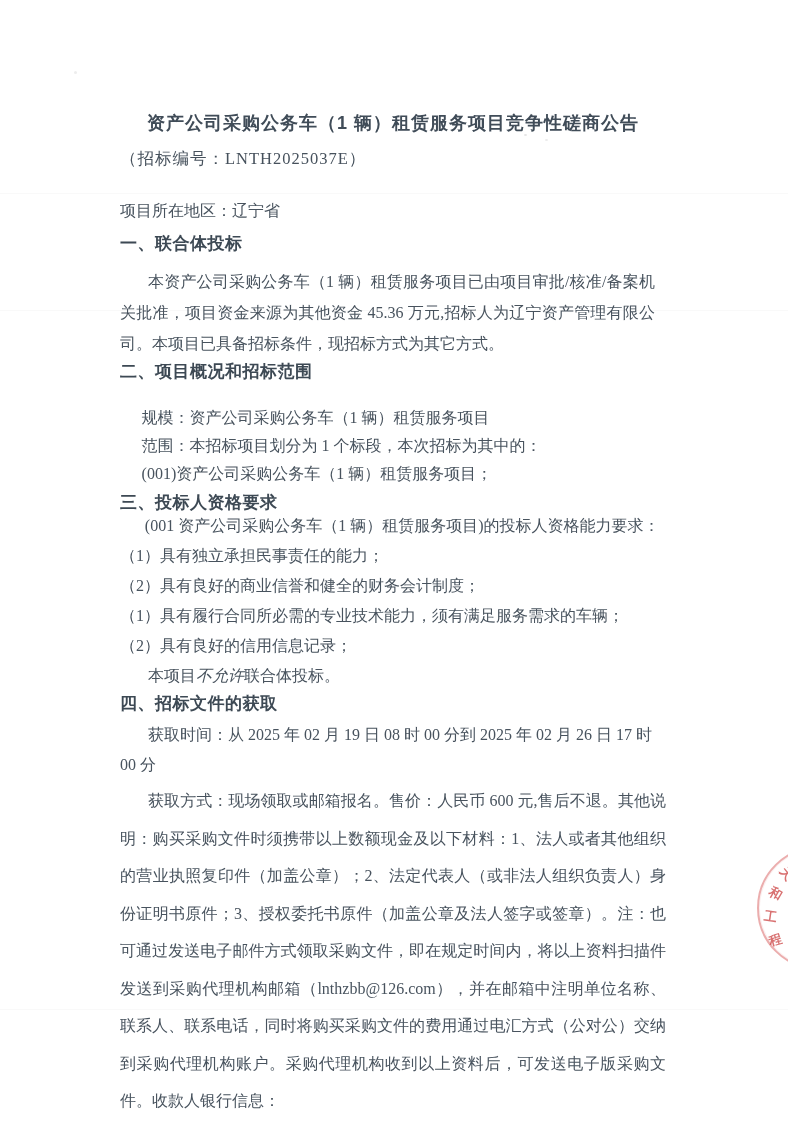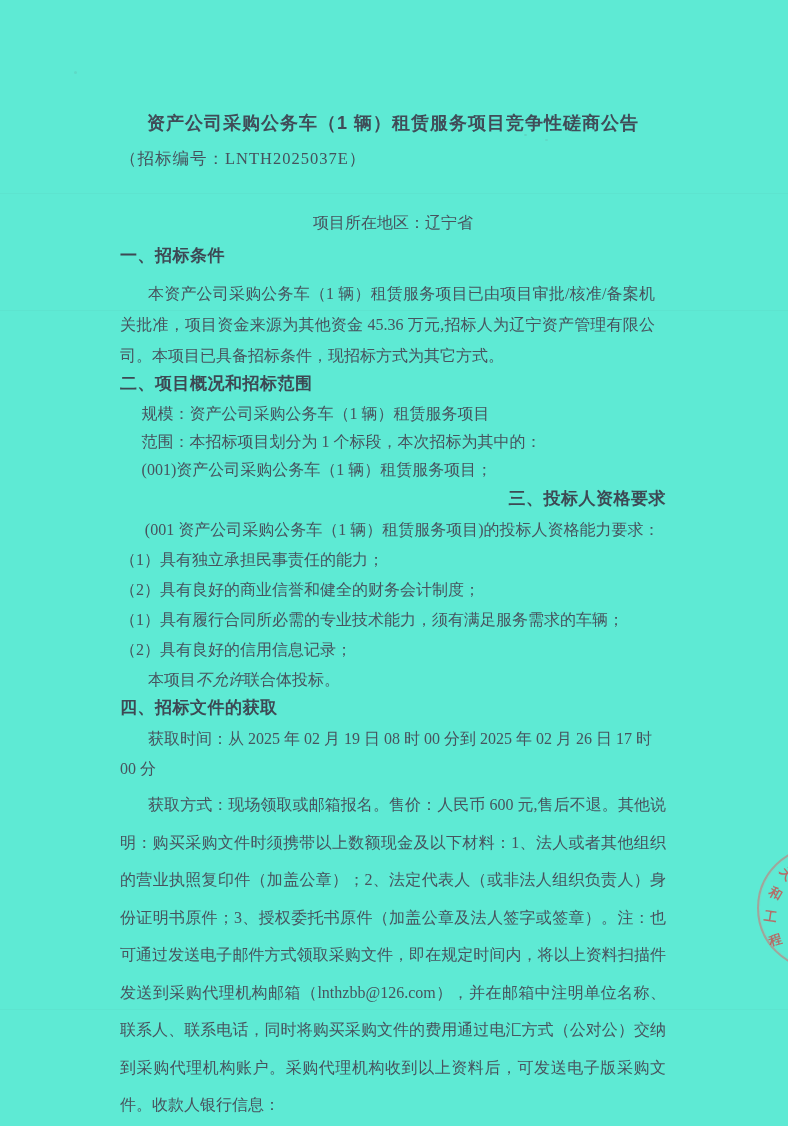--- a/index.html
+++ b/index.html
@@ -1,20 +1,20 @@
 <!DOCTYPE html>
 <html><head>
 <meta charset="utf-8">
 <style>
   html,body { margin:0; padding:0; background:#e9e9e9; }
   .doc {
     position:relative;
     width:788px; height:1126px;
     margin:0 auto;
-    background:#5eead4;
+    background:#ffffff;
     overflow:hidden;
     color:#48535e;
     font-family:"Liberation Serif","DejaVu Serif",serif;
     font-size:16px;
   }
   .content { padding:114px 122px 0 120px; }
 
   .doc-title {
     font-family:"Liberation Sans","DejaVu Sans",sans-serif;
     font-weight:bold;
@@ -26,50 +26,48 @@
   }
   .doc-subtitle {
     margin-top:18px;
     text-align:left;
     font-size:16.5px;
     line-height:17px;
     color:#46515c;
     letter-spacing:1px;
   }
   .location-line {
-    margin-top:48px;
+    margin-top:36px;
     line-height:16px;
-    text-align:center;
   }
   .sec-heading {
     font-family:"Liberation Sans","DejaVu Sans",sans-serif;
     font-weight:bold;
     font-size:17px;
     line-height:17px;
     color:#3d4954;
     letter-spacing:.5px;
   }
   .h1 { margin-top:16px; }
   .h2 { margin-top:4px; }
-  .h3 { margin-top:6px;text-align:right; }
+  .h3 { margin-top:6px; }
   .h4 { margin-top:4px; }
 
   .para-1 {
     margin:14px 11px 0 0;
     line-height:31px;
     text-align:justify;
     text-indent:1.75em;
   }
-  .scope-lines { margin-top:8px; }
+  .scope-lines { margin-top:24px; }
   .scope-line {
     line-height:28px;
     text-indent:1.35em;
   }
   .qual-intro {
-    margin-top:8px;
     line-height:30px;
     text-indent:1.55em;
   }
   .qual-item { line-height:30px; }
   .qual-note {
     line-height:30px;
     text-indent:1.75em;
   }
   .em-italic { font-style:italic; }
   .time-line {
@@ -125,21 +123,21 @@
   <div class="speck sp2"></div>
   <div class="speck sp3"></div>
 
   <div class="content">
 
     <div class="doc-title">资产公司采购公务车（1 辆）租赁服务项目竞争性磋商公告</div>
     <div class="doc-subtitle">（招标编号：LNTH2025037E）</div>
 
     <div class="location-line">项目所在地区：辽宁省</div>
 
-    <div class="sec-heading h1">一、招标条件</div>
+    <div class="sec-heading h1">一、联合体投标</div>
     <p class="para-1">本资产公司采购公务车（1 辆）租赁服务项目已由项目审批/核准/备案机关批准，项目资金来源为其他资金 45.36 万元,招标人为辽宁资产管理有限公司。本项目已具备招标条件，现招标方式为其它方式。</p>
 
     <div class="sec-heading h2">二、项目概况和招标范围</div>
     <div class="scope-lines">
       <div class="scope-line">规模：资产公司采购公务车（1 辆）租赁服务项目</div>
       <div class="scope-line">范围：本招标项目划分为 1 个标段，本次招标为其中的：</div>
       <div class="scope-line">(001)资产公司采购公务车（1 辆）租赁服务项目；</div>
     </div>
 
     <div class="sec-heading h3">三、投标人资格要求</div>

